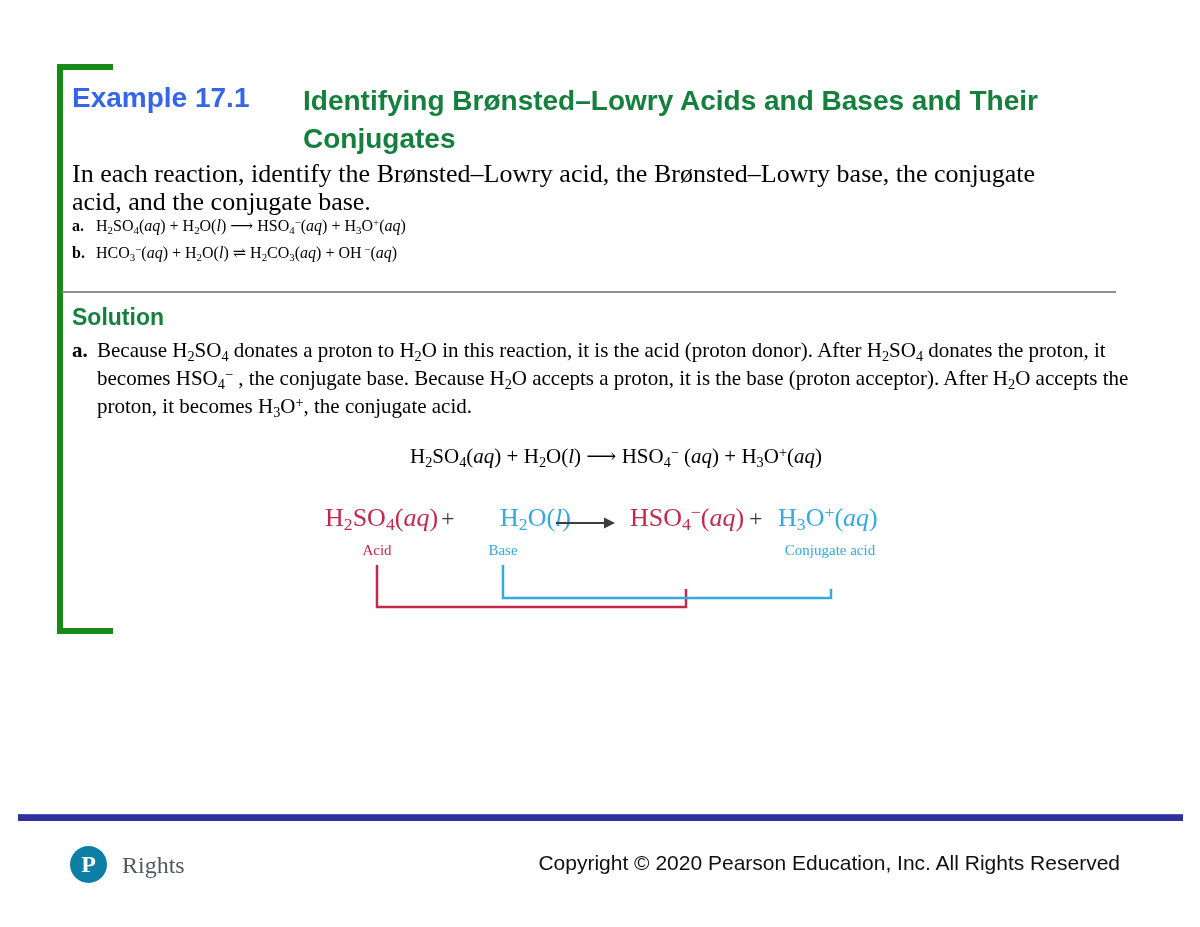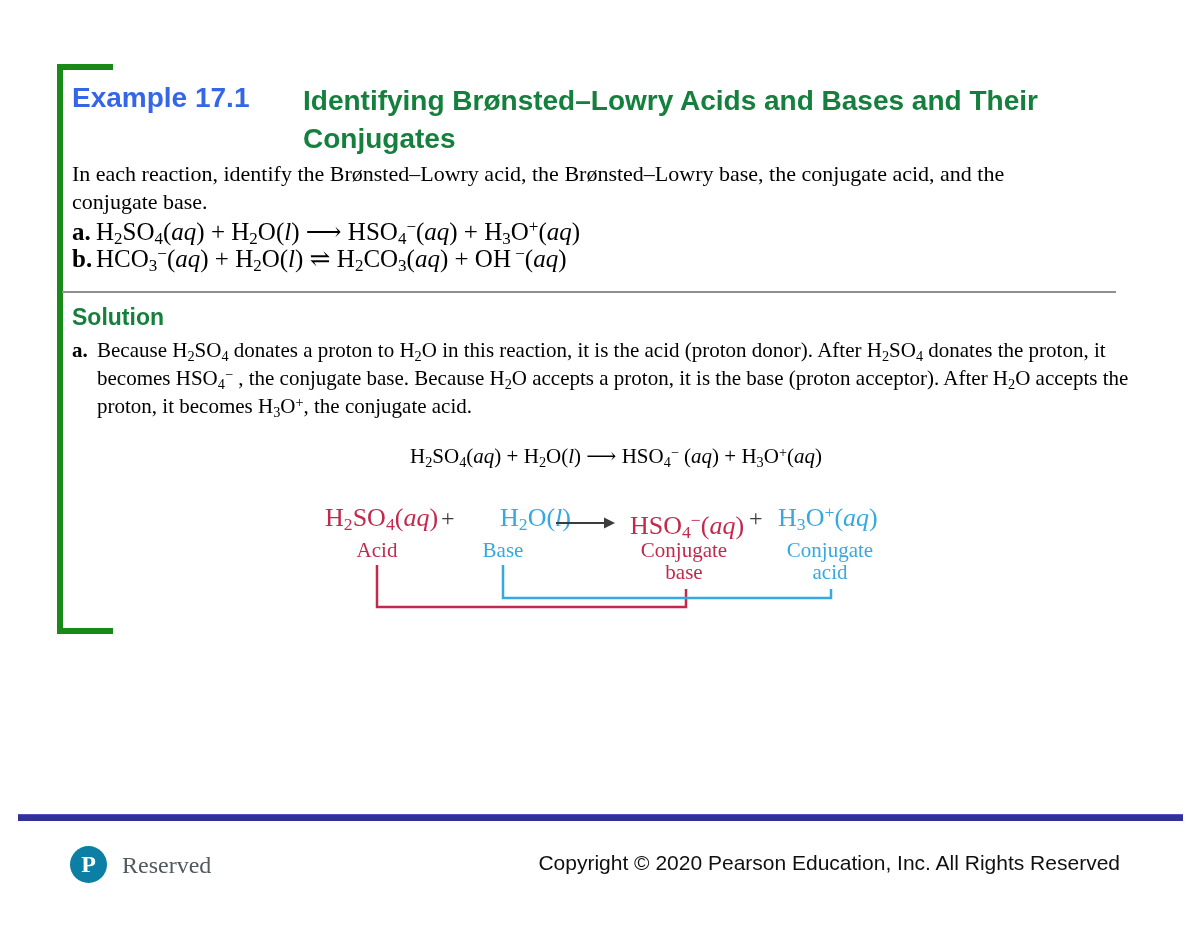--- a/index.html
+++ b/index.html
@@ -25,24 +25,24 @@
     font-weight:bold;font-size:28px;color:#3566e8;white-space:nowrap;
   }
   .slide-title{
     position:absolute;left:303px;top:82px;width:790px;
     font-family:"Liberation Sans","DejaVu Sans",sans-serif;
     font-weight:bold;font-size:28px;line-height:38px;color:#15803d;
   }
   
   .intro{
     position:absolute;left:72px;top:160px;width:975px;
-    font-size:22px;line-height:28px;
+    font-size:26px;line-height:28px;
   }
   
-  .problems{position:absolute;left:72px;top:218px;font-size:25px;line-height:27px;}
+  .problems{position:absolute;left:72px;top:212px;font-size:16px;line-height:27px;}
   .problem-row{white-space:nowrap;}
   .problem-label{font-weight:bold;display:inline-block;width:24px;}
   sub{font-size:68%;line-height:0;vertical-align:-0.25em;}
   sup{font-size:68%;line-height:0;vertical-align:0.45em;}
   
   .divider{position:absolute;left:62px;top:291px;width:1054px;height:2px;background:#8f8f8f;}
   
   .solution-heading{
     position:absolute;left:72px;top:304px;
     font-family:"Liberation Sans","DejaVu Sans",sans-serif;
@@ -59,21 +59,21 @@
     position:absolute;left:16px;top:444px;width:1200px;
     text-align:center;font-size:21px;
   }
   
   .fig-seg{position:absolute;top:503px;font-size:26px;white-space:nowrap;}
   .fig-red{color:#c22a4d;}
   .fig-blue{color:#36a9e1;}
   .fig-plus{position:absolute;top:505px;font-size:24px;color:#3c3c3c;}
   .fig-arrow{position:absolute;left:556px;top:517px;}
   .fig-label{
-    position:absolute;top:539px;font-size:21px;line-height:22px;
+    position:absolute;top:539px;font-size:15px;line-height:22px;
     text-align:center;transform:translateX(-50%);
   }
   .fig-label.two-line{width:105px;}
   .connectors{position:absolute;left:0;top:0;pointer-events:none;}
   
   .footer-bar{
     position:absolute;left:18px;top:814px;width:1165px;height:7px;
     background:#31319b;border-top:1px solid #5555c0;box-sizing:border-box;
   }
   .pearson-logo{position:absolute;left:70px;top:846px;width:200px;height:40px;}
@@ -125,34 +125,33 @@
 
   <div class="plain-equation">H<sub>2</sub>SO<sub>4</sub>(<i>aq</i>) + H<sub>2</sub>O(<i>l</i>) ⟶ HSO<sub>4</sub><sup>−</sup> (<i>aq</i>) + H<sub>3</sub>O<sup>+</sup>(<i>aq</i>)</div>
 
   <span class="fig-seg fig-red" style="left:325px;">H<sub>2</sub>SO<sub>4</sub>(<i>aq</i>)</span>
   <span class="fig-plus" style="left:441px;">+</span>
   <span class="fig-seg fig-blue" style="left:468px;margin-left:32px;">H<sub>2</sub>O(<i>l</i>)</span>
   <svg class="fig-arrow" width="60" height="12" viewBox="0 0 60 12">
     <line x1="0" y1="6" x2="48" y2="6" stroke="#3c3c3c" stroke-width="2"></line>
     <polygon points="48,0.5 59,6 48,11.5" fill="#3c3c3c"></polygon>
   </svg>
-  <span class="fig-seg fig-red" style="left:630px;margin-top:8px;">HSO<sub>4</sub><sup>−</sup>(<i>aq</i>)</span>
+  <span class="fig-seg fig-red" style="left:630px;">HSO<sub>4</sub><sup>−</sup>(<i>aq</i>)</span>
   <span class="fig-plus" style="left:749px;">+</span>
   <span class="fig-seg fig-blue" style="left:778px;">H<sub>3</sub>O<sup>+</sup>(<i>aq</i>)</span>
 
   <div class="fig-label fig-red" style="left:377px;">Acid</div>
   <div class="fig-label fig-blue" style="left:503px;">Base</div>
-  <div class="fig-label fig-red two-line" style="left:684px;">Conjugate base</div>
   <div class="fig-label fig-blue two-line" style="left:830px;">Conjugate acid</div>
 
   <svg class="connectors" width="1200" height="650" viewBox="0 0 1200 650">
     <polyline points="377,565 377,607 686,607 686,589" fill="none" stroke="#c22a4d" stroke-width="2.5"></polyline>
     <polyline points="503,565 503,598 831,598 831,589" fill="none" stroke="#36a9e1" stroke-width="2.5"></polyline>
   </svg>
 
   <div class="footer-bar"></div>
   <div class="pearson-logo">
     <div class="logo-circle">P</div>
-    <div class="logo-text">Reserved</div>
+    <div class="logo-text">Rights</div>
   </div>
   <div class="copyright">Copyright © 2020 Pearson Education, Inc. All Rights Reserved</div>
 
 </div>
 
 </body></html>

